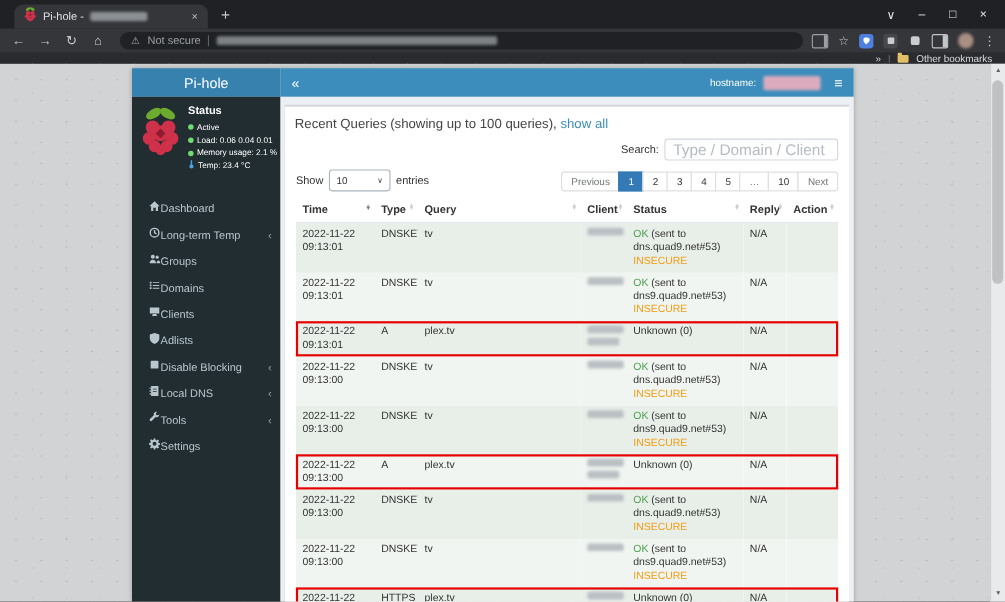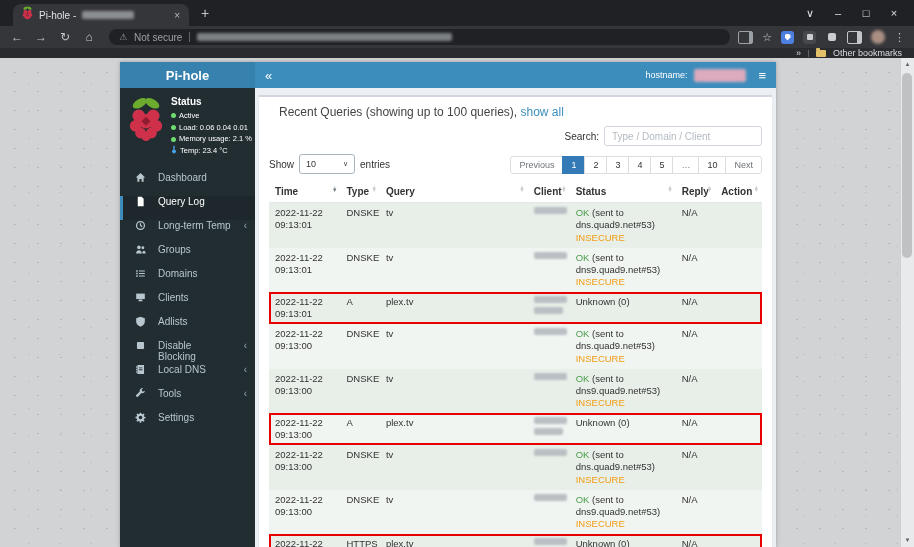--- a/index.html
+++ b/index.html
@@ -47,54 +47,54 @@
         background-image:radial-gradient(#b6b7b8 1px,transparent 1px),radial-gradient(#c2c3c4 1px,transparent 1px);
         background-size:23px 19px,31px 27px;background-position:3px 5px,14px 13px}
   .scrollbar{position:absolute;top:0;right:0;bottom:0;width:13px;background:#e9eaeb;border-left:1px solid #cfd0d1}
   .sb-btn{position:absolute;left:0;right:0;height:13px;color:#5f6163;font-size:6px;text-align:center;line-height:13px}
   .sb-up{top:0}.sb-down{bottom:0}
   .sb-thumb{position:absolute;top:15px;left:1px;width:10px;height:185px;background:#bfc1c3;border-radius:5px}
 
   
   .app{position:absolute;left:120px;top:4px;width:656px;bottom:0;box-shadow:0 0 4px rgba(0,0,0,.25)}
   .app-header{height:26px;display:flex}
-  .brand{width:135px;background:#3781ae;color:#fff;font-weight:bold;font-size:13px;
+  .brand{width:135px;background:#3781ae;color:#fff;font-weight:normal;font-size:13px;
          display:flex;align-items:center;justify-content:center;flex-shrink:0}
   .navbar{flex:1;background:#3c8dbc;display:flex;align-items:center;color:#fff;padding:0 10px}
   .collapse{font-size:13px;cursor:pointer}
   .nav-right{margin-left:auto;display:flex;align-items:center;gap:7px}
   .hostlabel{font-size:9px}
   .host-blur{width:52px;height:13px;background:#dcabbd}
   .burger{font-size:13px;margin-left:5px;cursor:pointer}
   .app-body{position:absolute;top:26px;left:0;right:0;bottom:0;display:flex}
 
   
   .sidebar{width:135px;background:#222d32;color:#b8c7ce;flex-shrink:0}
   .status{display:flex;padding:8px 5px 4px 8px;gap:7px;align-items:flex-start}
   .status-text{color:#fff}
   .status-title{font-size:10px;font-weight:bold;margin-bottom:3px}
   .st-item{display:flex;align-items:center;gap:3px;font-size:7.5px;line-height:1.55;white-space:nowrap}
   .dot{width:5px;height:5px;border-radius:50%;flex-shrink:0}
   .menu{margin-top:10px}
-  .mi{height:24px;display:flex;align-items:flex-start;padding:0 8px 0 12px;font-size:10px;gap:12px;
+  .mi{height:24px;display:flex;align-items:flex-end;padding:0 8px 0 12px;font-size:10px;gap:0;
       border-left:3px solid transparent;cursor:pointer}
   .mi.active{background:#1e282c;border-left-color:#3c8dbc;color:#fff}
   .mi svg{flex-shrink:0}
   .mi .chev{margin-left:auto;font-size:10px;color:#95a8b1}
 
   
   .content{flex:1;background:#ecf0f5;padding:7px 4px 0 4px;overflow:hidden}
   .box{background:#fff;border-top:2px solid #d2d6de;box-shadow:0 1px 1px rgba(0,0,0,.12);
        min-height:105%;padding-bottom:6px}
-  .box-title{padding:8px 20px 5px;font-size:12px;color:#444}
+  .box-title{padding:8px 9px 5px;font-size:12px;color:#444}
   .box-title a{color:#3c8dbc;text-decoration:none;cursor:pointer}
   .ctrl{padding:0 10px}
   .search-row{display:flex;justify-content:flex-end;align-items:center;gap:5px;margin:2px 0 8px}
   .search-label{font-size:10px;color:#333}
-  .search-input{width:158px;height:20px;border:1px solid #d2d6de;border-radius:3px;font-size:10px;
+  .search-input{width:158px;height:20px;border:1px solid #d2d6de;border-radius:3px;font-size:14px;
                 padding:0 7px;color:#555;box-sizing:border-box;outline:none}
   .search-input::placeholder{color:#b4bbc2}
   .row2{display:flex;justify-content:space-between;align-items:flex-end;margin-bottom:7px}
   .show-entries{display:flex;align-items:center;gap:5px;font-size:10px;color:#333}
   .select{width:56px;height:20px;border:1px solid #a9b3bd;border-radius:3px;display:flex;align-items:center;
           justify-content:space-between;padding:0 6px;font-size:9px;color:#333;background:#fff;cursor:pointer;box-sizing:border-box}
   .select .schev{font-size:7px;color:#444}
 
   .pager{display:flex}
   .pg{text-align:center;padding:3px 8px;border:1px solid #ddd;margin-left:-1px;font-size:9px;
@@ -252,26 +252,20 @@
               </div>
           </div>
         </div>
         <div class="menu" id="sidebar-menu">
             <div class="mi">
               <span><svg viewBox="0 0 14 14" width="11" height="11" fill="currentColor">
                   <path d="M7 1.2 13 7h-2v5.5H8.4V8.8H5.6v3.7H3V7H1z"></path>
                 </svg></span>
               <span>Dashboard</span>
             </div>
-            <div class="mi active">
-              <span><svg viewBox="0 0 14 14" width="11" height="11" fill="currentColor">
-                  <path d="M3.5 1h5L11 3.5V13H3.5z"></path>
-                </svg></span>
-              <span>Query Log</span>
-            </div>
             <div class="mi">
               <span><svg viewBox="0 0 14 14" width="11" height="11" fill="none" stroke="currentColor" stroke-width="1.6">
                   <circle cx="7" cy="7" r="5"></circle>
                   <path d="M7 4v3l2.2 1.6"></path>
                 </svg></span>
               <span>Long-term Temp</span>
               <span class="chev">‹</span>
             </div>
             <div class="mi">
               <span><svg viewBox="0 0 14 14" width="11" height="11" fill="currentColor">

